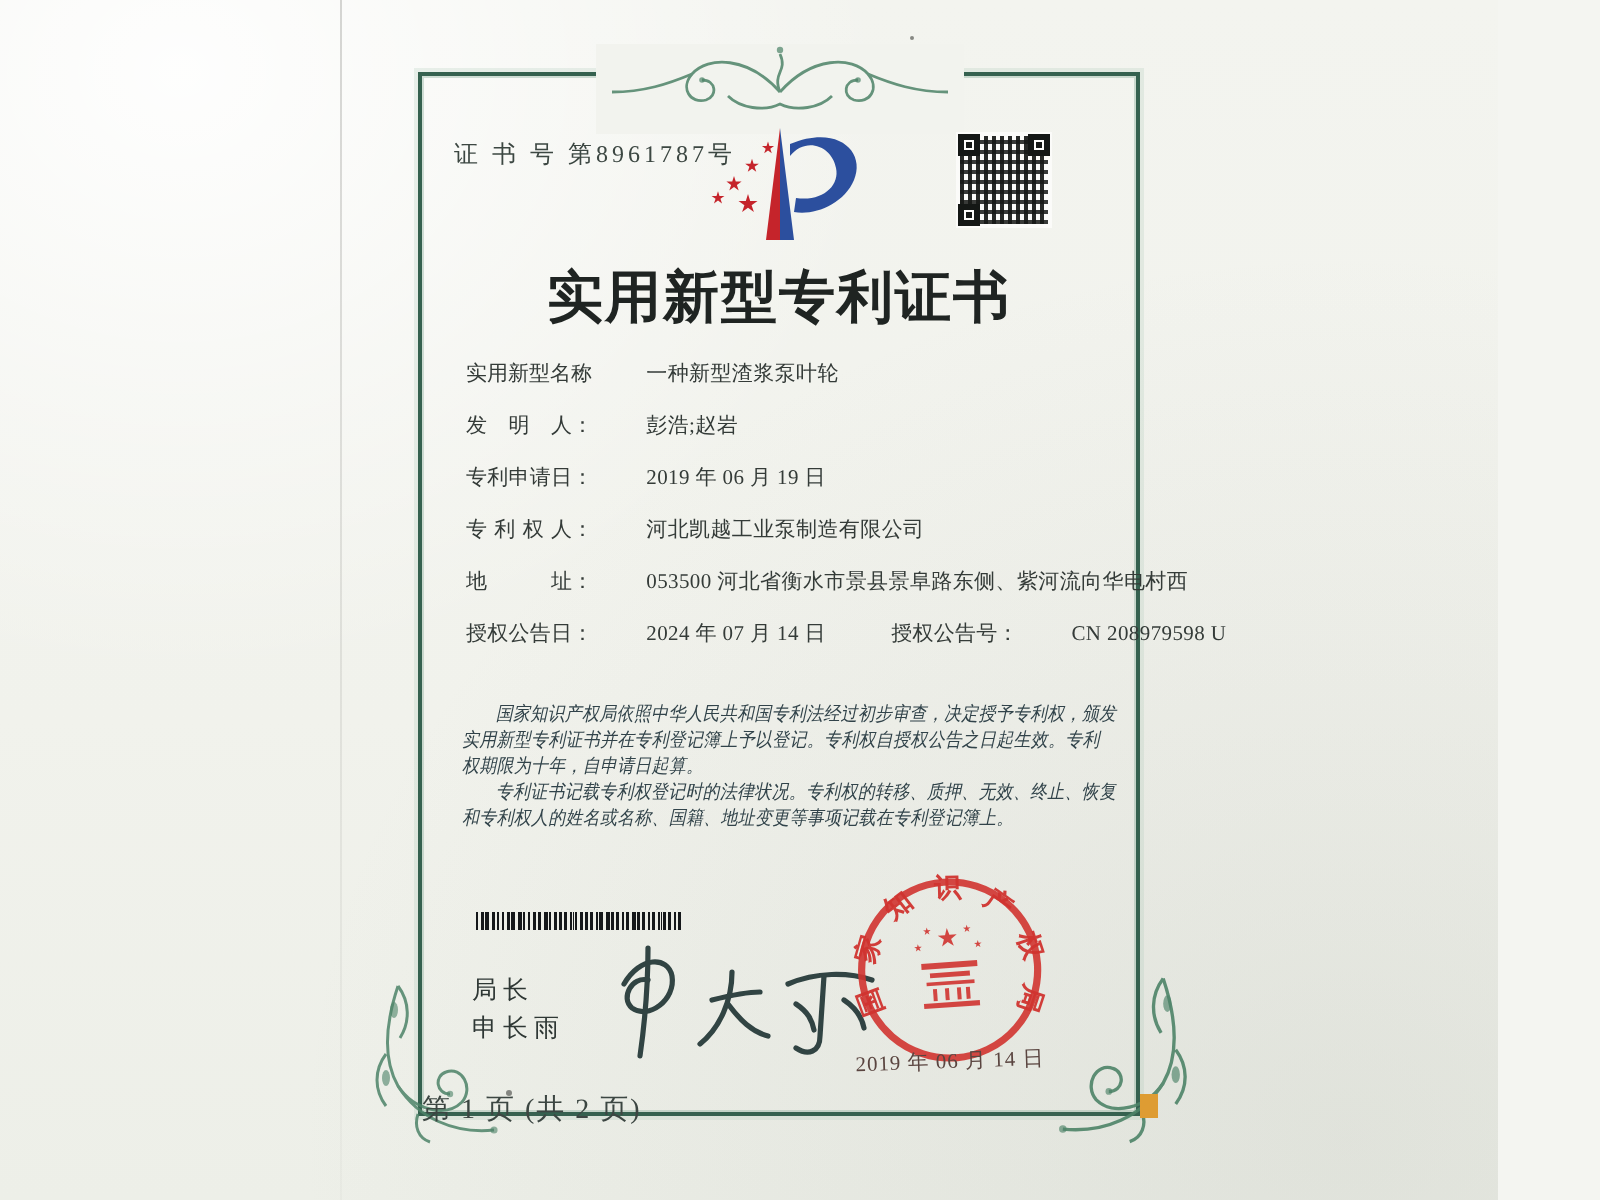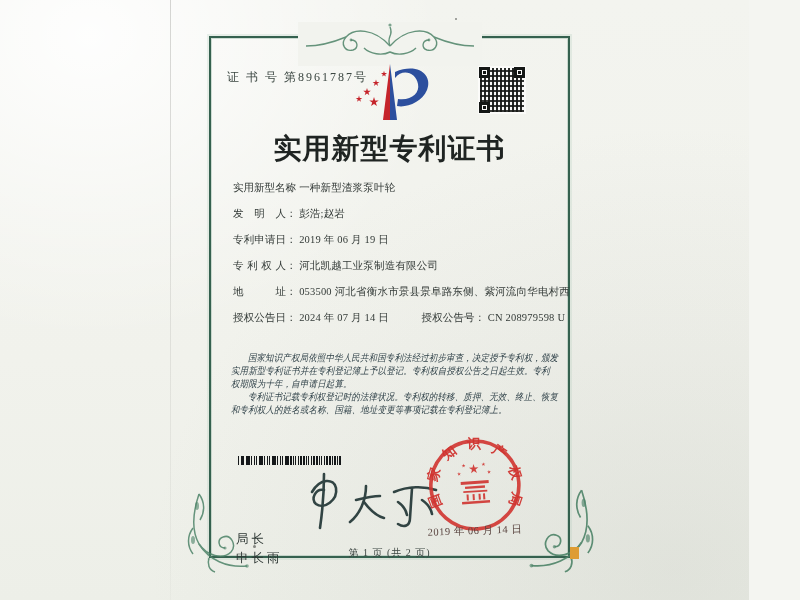--- a/index.html
+++ b/index.html
@@ -29,39 +29,39 @@
   .qr .finder{position:absolute;width:11px;height:11px;border:3px solid #141715;background:#fbfbf9;box-sizing:border-box;}
   .qr .finder::after{content:"";position:absolute;inset:1px;background:#141715;}
   .qr .f1{left:1px;top:1px}.qr .f2{right:1px;top:1px}.qr .f3{left:1px;bottom:1px}
   .title{position:absolute;left:0;top:92px;width:100%;text-align:center;
     font-size:28px;font-weight:bold;color:#1f2422;letter-spacing:1px;}
   
   .fields{position:absolute;left:22px;top:142px;width:324px;font-size:10.5px;color:#343b38;}
   .frow{height:26px;line-height:15px;white-space:nowrap;}
   .flabel{display:inline-block;width:53px;text-align:justify;text-align-last:justify;vertical-align:top;}
   .fcolon{display:inline-block;vertical-align:top;}
-  .fvalue{display:inline-block;vertical-align:top;letter-spacing:.2px;}
+  .fvalue{display:inline-block;vertical-align:top;letter-spacing:.2px;margin-left:24px;}
   .grant2{margin-left:30px;}
   
   .body-text{position:absolute;left:20px;top:314px;width:372px;
     transform:scaleX(.88);transform-origin:left top;
     font-size:9.6px;line-height:12.9px;color:#31434a;font-style:italic;letter-spacing:.2px;}
   .body-text p{margin:0;text-indent:2em;}
   
   .barcode{position:absolute;left:27px;top:418px;width:104px;height:9px;
     background:
       repeating-linear-gradient(90deg,#15181a 0 1.2px,transparent 1.2px 2.6px),
       repeating-linear-gradient(90deg,#15181a 0 .8px,transparent .8px 4.4px);}
-  .director{position:absolute;left:25px;top:448px;font-size:12.5px;color:#2e3734;letter-spacing:3px;line-height:19px;margin-top:44px;}
+  .director{position:absolute;left:25px;top:448px;font-size:12.5px;color:#2e3734;letter-spacing:3px;line-height:19px;}
   .signature{position:absolute;left:83px;top:432px;}
   .seal{position:absolute;left:215px;top:398px;transform:rotate(-4deg);}
   .seal-date{position:absolute;left:215px;top:486px;width:98px;text-align:center;
     font-size:10.5px;color:#5a4540;letter-spacing:.5px;transform:rotate(-2deg);}
-  .page-ind{position:absolute;left:0;top:508px;width:100%;text-align:center;
-    font-size:10px;color:#3c4642;letter-spacing:1px;}
+  .page-ind{position:absolute;left:0;top:508px;width:100%;
+    font-size:14px;color:#3c4642;letter-spacing:1px;}
   .back-note{position:absolute;left:209px;top:600px;width:300px;text-align:center;
     font-size:11px;font-style:italic;color:#3d4d45;letter-spacing:2px;}
   .orange-tab{position:absolute;left:570px;top:547px;width:9px;height:12px;background:#de9c33;}
   .speck{position:absolute;width:3px;height:3px;border-radius:50%;background:#585a55;opacity:.7;}
   
   .ornament-top{position:absolute;left:50%;top:-16px;transform:translateX(-50%);
     background:#f2f3ee;padding:0 4px;}
   .flourish{position:absolute;}
   .fl-bl{left:-42px;bottom:-24px;}
   .fl-br{right:-46px;bottom:-24px;transform:scaleX(-1);}

